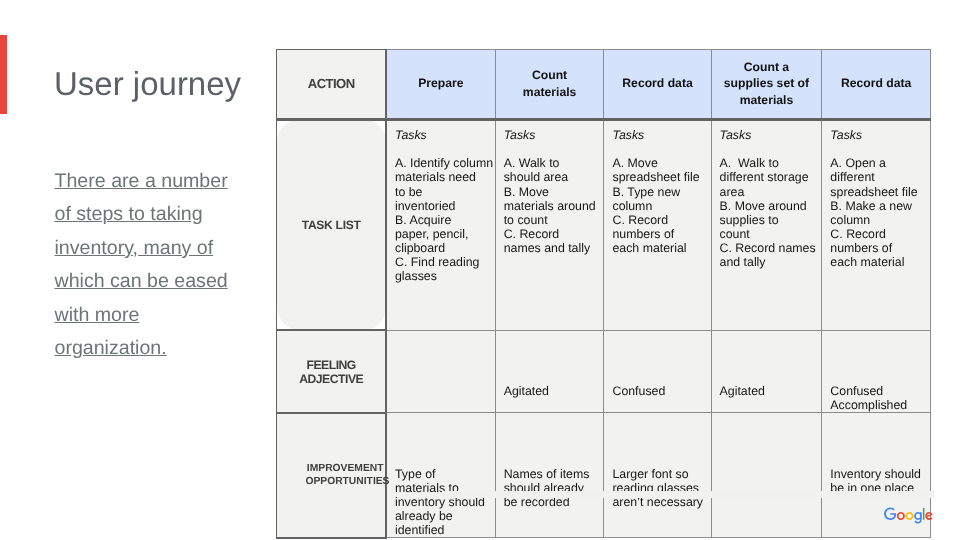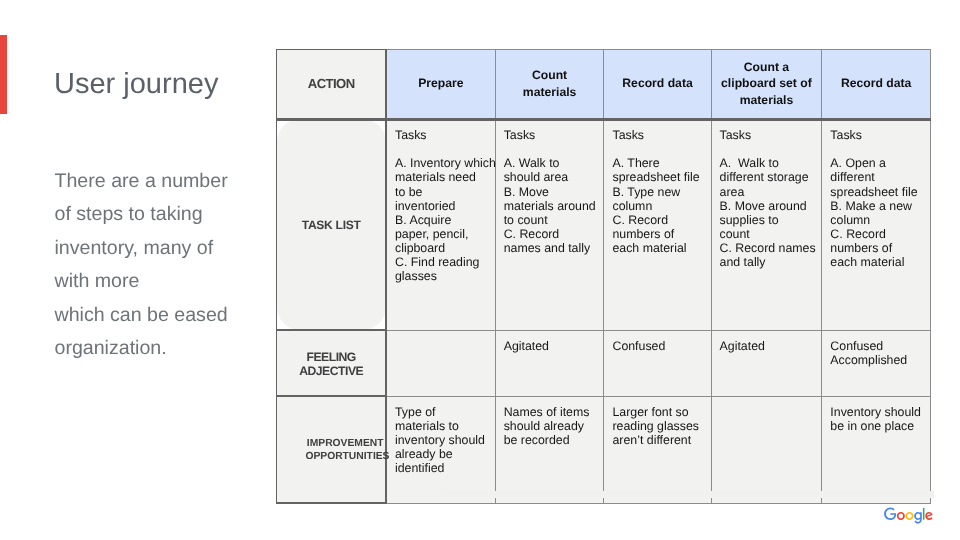--- a/index.html
+++ b/index.html
@@ -1,26 +1,26 @@
 <!DOCTYPE html>
 <html><head>
 <meta charset="utf-8">
 <title>User journey map</title>
 <style>
   html,body{margin:0;padding:0;}
   body{width:960px;height:540px;background:#ffffff;overflow:hidden;
        font-family:"Liberation Sans",sans-serif;-webkit-font-smoothing:antialiased;text-rendering:geometricPrecision;}
   .slide{position:relative;width:960px;height:540px;background:#fff;}
   .accent-bar{position:absolute;left:0;top:35px;width:7px;height:78.5px;background:#e8453c;}
-  .title{position:absolute;left:54px;top:65px;width:240px;font-size:29px;line-height:38.1px;
+  .title{position:absolute;left:54px;top:65px;width:240px;font-size:33px;line-height:38.1px;
          color:#5c6169;font-weight:400;}
   .title-line{white-space:nowrap;}
   .body-text{position:absolute;left:54.5px;top:165px;width:240px;font-size:19.6px;line-height:33.4px;
              color:#6e7378;font-weight:400;}
-  .body-line{white-space:nowrap;}
+  .body-line{white-space:nowrap;text-decoration:underline;}
   .tbl{position:absolute;left:276.4px;top:48.5px;border-collapse:collapse;
        table-layout:fixed;width:654.5px;}
   .tbl td{border:1px solid #8c8c8c;background:#f2f2f1;vertical-align:top;
           padding:0;box-sizing:border-box;}
   td.rowlabel{text-align:center;vertical-align:middle;
           border:1.6px solid #636363;border-right-width:2.2px;}
   .rowlabel-inner{font-weight:bold;color:#404040;text-align:center;}
   tr.r-head .rowlabel-inner{font-size:13.1px;line-height:14px;letter-spacing:-0.55px;}
   tr.r-tasks .rowlabel-inner{font-size:12.1px;line-height:14px;letter-spacing:-0.3px;}
   tr.r-feel .rowlabel-inner{font-size:12.2px;line-height:14.4px;letter-spacing:-0.5px;position:relative;top:1px;}
@@ -28,44 +28,44 @@
   td.hdr{background:#d4e3fb;vertical-align:middle;}
   .hdrpad{font-weight:bold;font-size:12.2px;color:#111;line-height:16.2px;text-align:center;
           padding:0 5px;}
   tr.r-head td{border-bottom:3px solid #636363;}
   tr.r-tasks td.rowlabel, tr.r-feel td.rowlabel, tr.r-imp td.rowlabel{
           border-top:2.5px solid #636363;}
   tr.r-imp td.rowlabel{border-bottom:2.5px solid #636363;padding-left:28px;}
   tr.r-feel td.rowlabel{border-bottom:2.5px solid #636363;}
   tr.r-tasks td.rowlabel{border-bottom:2.5px solid #636363;border-radius:23px;}
   .cellpad{padding:7px 0 0 8px;font-size:12.35px;line-height:14.1px;color:#151515;}
-  .tasks-label{margin-bottom:14.8px;}
-  tr.r-feel .cellpad, tr.r-imp .cellpad{padding-top:8.5px;}
+  .tasks-label{margin-bottom:14.8px;font-style:italic;}
+  tr.r-feel .cellpad, tr.r-imp .cellpad{padding-top:8.5px;margin-top:45px;}
   .tline{white-space:pre;}
   tr.r-head td{height:70px;}
   tr.r-tasks td{height:211px;}
   tr.r-feel td{height:66px;}
   tr.r-imp td{height:107px;}
   .shadow{position:absolute;left:442px;top:490.5px;width:492px;height:7px;background:#f1f1f0;}
   .google{position:absolute;left:884px;top:507px;}
 </style>
 </head>
 <body>
 
 <div class="slide">
   <div class="accent-bar"></div>
   <div class="title" id="title">
       <div class="title-line">User journey</div>
     </div>
   <div class="body-text" id="bodytext">
       <div class="body-line">There are a number</div>
       <div class="body-line">of steps to taking</div>
       <div class="body-line">inventory, many of</div>
+      <div class="body-line">which can be eased</div>
       <div class="body-line">with more</div>
-      <div class="body-line">which can be eased</div>
       <div class="body-line">organization.</div>
     </div>
   <table class="tbl">
     <colgroup>
       <col style="width:109.1px">
         <col style="width:109.2px">
       <col style="width:108.8px">
         <col style="width:107.1px">
       <col style="width:110.8px">
         <col style="width:108.5px">
@@ -89,41 +89,41 @@
             </div>
           </td>
           <td class="hdr">
             <div class="hdrpad">
               <div class="tline">Record data</div>
             </div>
           </td>
           <td class="hdr">
             <div class="hdrpad">
               <div class="tline">Count a</div>
-              <div class="tline">clipboard set of</div>
+              <div class="tline">supplies set of</div>
               <div class="tline">materials</div>
             </div>
           </td>
           <td class="hdr">
             <div class="hdrpad">
               <div class="tline">Record data</div>
             </div>
           </td>
         </tr>
         <tr class="r-tasks">
           <td class="rowlabel">
             <div class="rowlabel-inner">
               <div class="tline">TASK LIST</div>
             </div>
           </td>
           <td class="body">
             <div class="cellpad">
               <div class="tasks-label">Tasks</div>
               <div class="tasks-list">
-                <div class="tline">A. Inventory which</div>
+                <div class="tline">A. Identify column</div>
                 <div class="tline">materials need</div>
                 <div class="tline">to be</div>
                 <div class="tline">inventoried</div>
                 <div class="tline">B. Acquire</div>
                 <div class="tline">paper, pencil,</div>
                 <div class="tline">clipboard</div>
                 <div class="tline">C. Find reading</div>
                 <div class="tline">glasses</div>
               </div>
             </div>
@@ -139,21 +139,21 @@
                 <div class="tline">to count</div>
                 <div class="tline">C. Record</div>
                 <div class="tline">names and tally</div>
               </div>
             </div>
           </td>
           <td class="body">
             <div class="cellpad">
               <div class="tasks-label">Tasks</div>
               <div class="tasks-list">
-                <div class="tline">A. There</div>
+                <div class="tline">A. Move</div>
                 <div class="tline">spreadsheet file</div>
                 <div class="tline">B. Type new</div>
                 <div class="tline">column</div>
                 <div class="tline">C. Record</div>
                 <div class="tline">numbers of</div>
                 <div class="tline">each material</div>
               </div>
             </div>
           </td>
           <td class="body">
@@ -239,21 +239,21 @@
             <div class="cellpad">
               <div class="tline">Names of items</div>
               <div class="tline">should already</div>
               <div class="tline">be recorded</div>
             </div>
           </td>
           <td class="body">
             <div class="cellpad">
               <div class="tline">Larger font so</div>
               <div class="tline">reading glasses</div>
-              <div class="tline">aren’t different</div>
+              <div class="tline">aren’t necessary</div>
             </div>
           </td>
           <td class="body">
             <div class="cellpad"></div>
           </td>
           <td class="body">
             <div class="cellpad">
               <div class="tline">Inventory should</div>
               <div class="tline">be in one place</div>
             </div>

